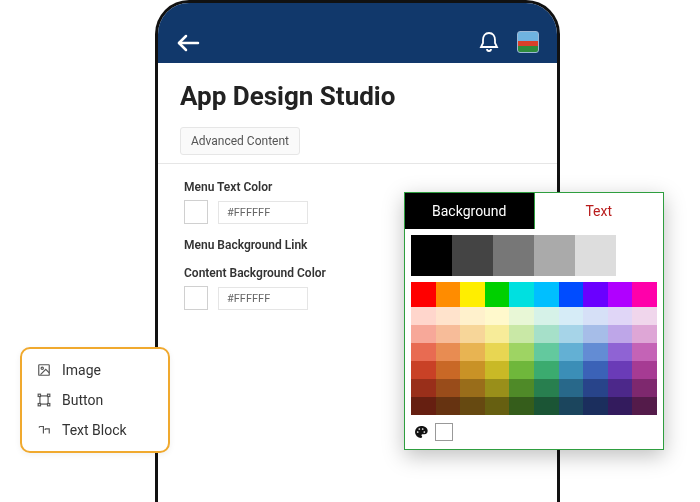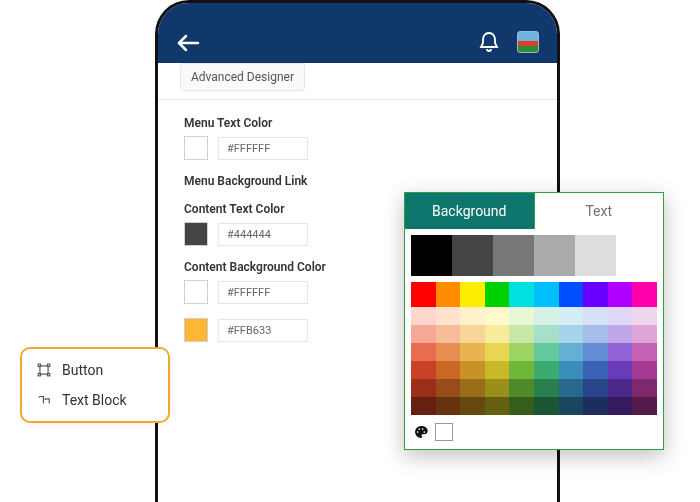--- a/index.html
+++ b/index.html
@@ -89,22 +89,22 @@
     border: 1px solid #2e9e3f;
     box-shadow: 0 6px 20px rgba(0,0,0,.25);
     padding-bottom: 6px;
   }
   .pop-tabs { display: flex; }
   .pop-tab {
     flex: 1; text-align: center;
     font-size: 14px; padding: 10px 0;
     cursor: pointer;
   }
-  .pop-tab.active { background: #0f766e; color: #fff; }
-  .pop-tab.inactive { background: #fff; color: #737373; border-left: 1px solid #2e9e3f; }
+  .pop-tab.active { background: #000000; color: #fff; }
+  .pop-tab.inactive { background: #fff; color: #b91c1c; border-left: 1px solid #2e9e3f; }
   .palette { padding: 6px 6px 2px; }
   .palette-row { display: flex; }
   .palette-row .cell { flex: 1; aspect-ratio: 1/1; }
   .palette .shades { display: grid; grid-template-columns: repeat(10,1fr); }
   .shades .cell { aspect-ratio: auto; height: 18px; }
   .pop-footer { display: flex; align-items: center; gap: 6px; padding: 6px 8px 2px; }
   .pop-footer .sw { width: 18px; height: 18px; border: 1px solid #999; background: #fff; }
 
   svg { display: block; }
 </style>
@@ -124,62 +124,62 @@
         <svg width="20" height="22" viewBox="0 0 20 22" fill="none" stroke="#fff" stroke-width="1.8">
           <path d="M10 2 C6 2 4 5 4 9 v3 l-2 4 h16 l-2-4 v-3 C16 5 14 2 10 2 Z"></path>
           <path d="M8 18 a2 2 0 0 0 4 0"></path>
         </svg>
       </span>
       <span class="avatar"></span>
     </div>
   </div>
 
   <div class="device-body">
+    <div class="page-title">App Design Studio</div>
 
     <div class="tabs-row">
-      <div class="tab">Advanced Designer</div>
+      <div class="tab">Advanced Content</div>
     </div>
 
 
     <div class="color-list">
       <div class="color-field">
         <div class="label">Menu Text Color</div>
         <div class="color-row">
           <div class="swatch" style="background:#FFFFFF"></div>
           <div class="hex">#FFFFFF</div>
         </div>
       </div>
       <div class="color-field">
         <div class="label">Menu Background Link</div>
       </div>
       <div class="color-field">
-        <div class="label">Content Text Color</div>
-        <div class="color-row">
-          <div class="swatch" style="background:#444444"></div>
-          <div class="hex">#444444</div>
-        </div>
-      </div>
-      <div class="color-field">
         <div class="label">Content Background Color</div>
         <div class="color-row">
           <div class="swatch" style="background:#FFFFFF"></div>
           <div class="hex">#FFFFFF</div>
         </div>
       </div>
       <div class="color-field">
-        <div class="color-row">
-          <div class="swatch" style="background:#FFB633"></div>
-          <div class="hex">#FFB633</div>
-        </div>
       </div>
     </div>
   </div>
 </div>
 
 <div class="picker">
+  <div class="picker-item">
+    <span class="icon">
+      <svg width="14" height="14" viewBox="0 0 24 24" fill="none" stroke="#555" stroke-width="2">
+          <rect x="3" y="3" width="18" height="18" rx="1"></rect>
+          <circle cx="9" cy="9" r="2"></circle>
+          <path d="M21 17l-6-6-9 9"></path>
+        </svg>
+    </span>
+    <span>Image</span>
+  </div>
   <div class="picker-item">
     <span class="icon">
       <svg width="14" height="14" viewBox="0 0 24 24" fill="none" stroke="#555" stroke-width="2">
           <rect x="5" y="5" width="14" height="14"></rect>
           <rect x="2" y="2" width="4" height="4" fill="#fff"></rect>
           <rect x="18" y="2" width="4" height="4" fill="#fff"></rect>
           <rect x="2" y="18" width="4" height="4" fill="#fff"></rect>
           <rect x="18" y="18" width="4" height="4" fill="#fff"></rect>
         </svg>
     </span>

